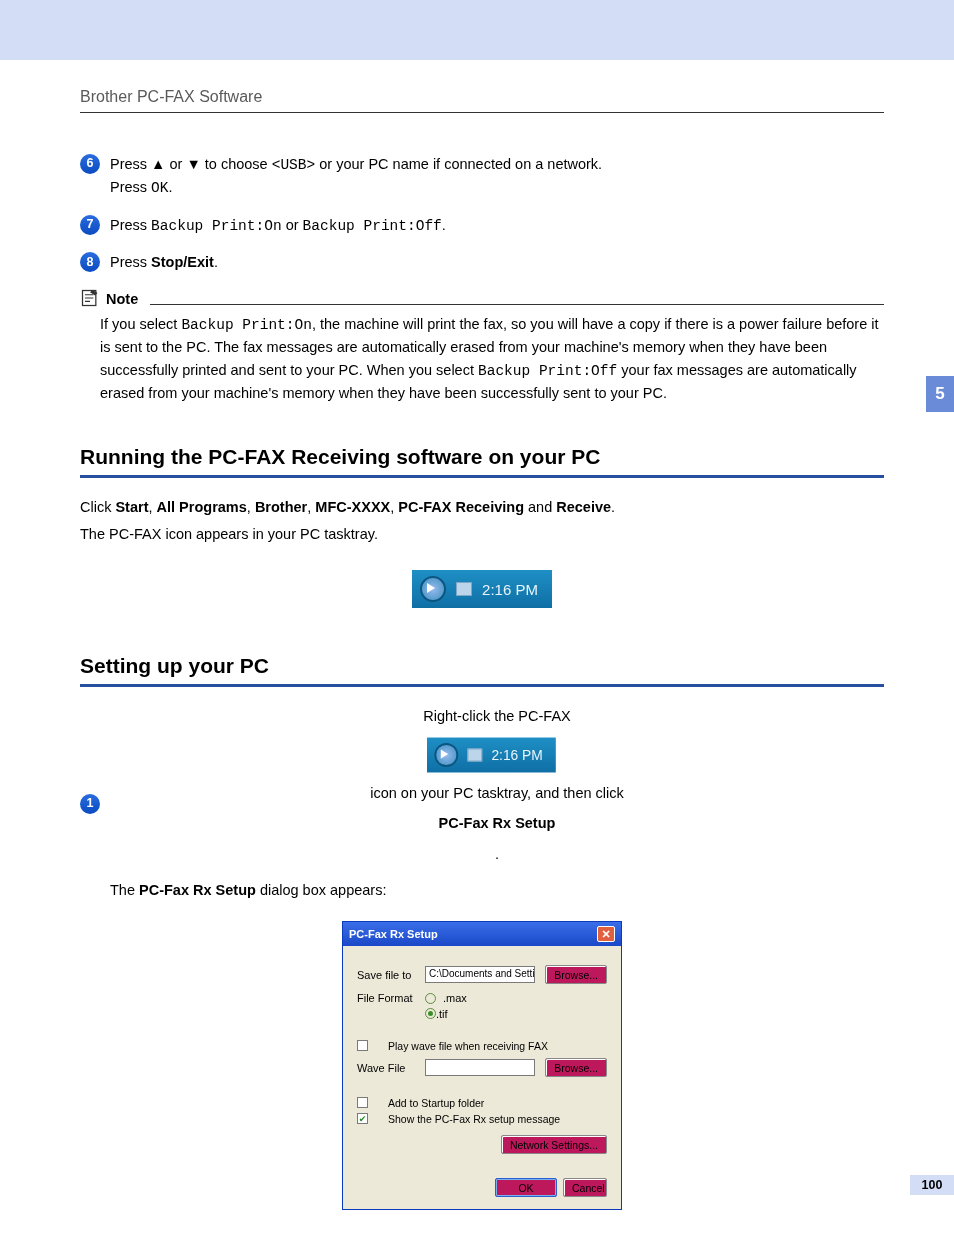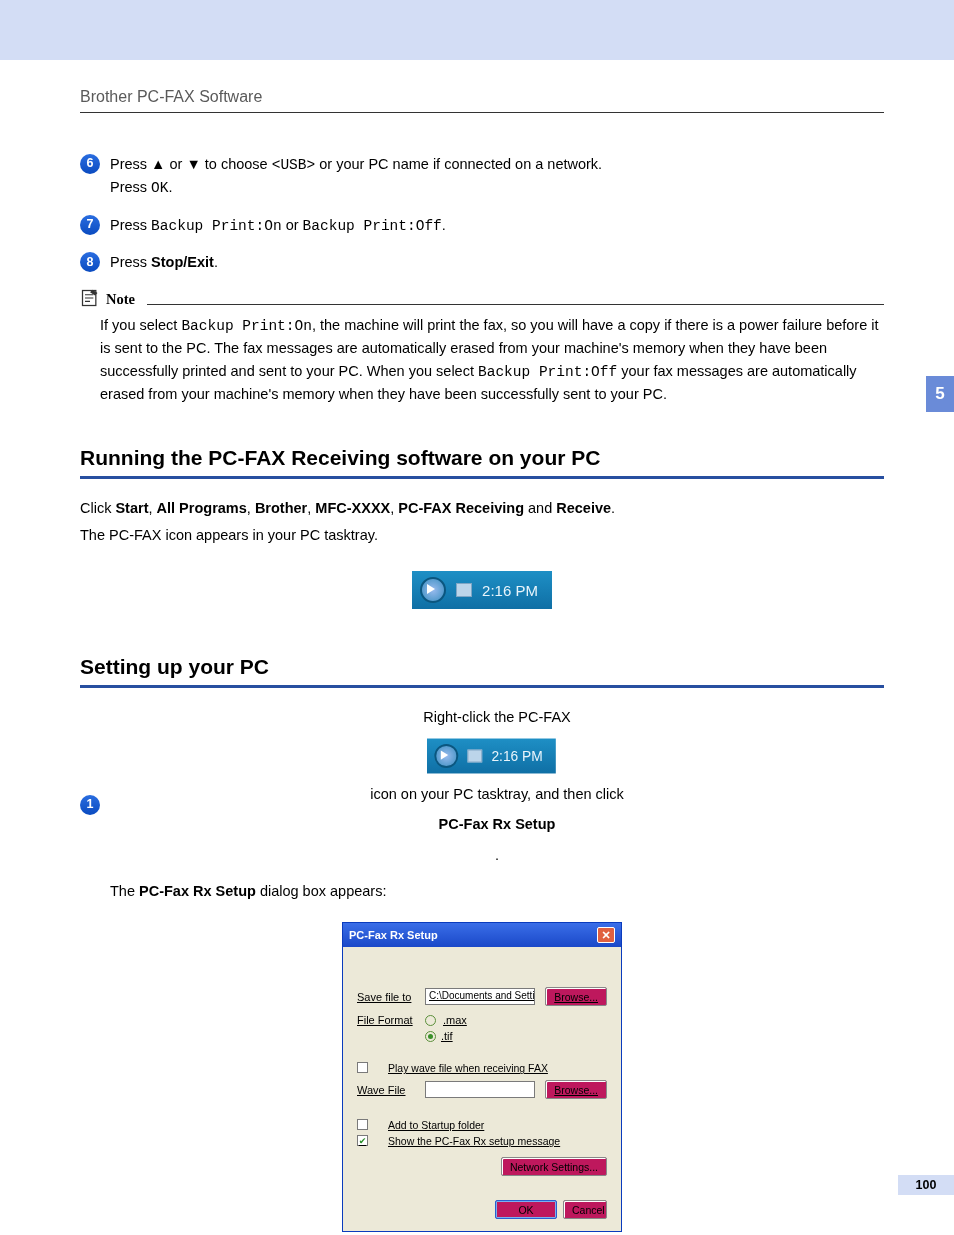--- a/index.html
+++ b/index.html
@@ -33,21 +33,21 @@
   .step { display: flex; align-items: flex-start; margin-bottom: 14px; gap: 10px; line-height: 1.55; }
   .step-num {
     flex: 0 0 20px; width:20px; height:20px; border-radius:50%;
     background: linear-gradient(#2a6de0,#0a4bc0);
     color:#fff; font-size:12.5px; font-weight:bold;
     display:flex; align-items:center; justify-content:center;
     margin-top:1px;
   }
   .mono { font-family: "Courier New", monospace; font-size: 14.5px; }
   .arrow { font-family: Arial; }
-  .note-head { display:flex; align-items:center; gap:6px; margin-top: 4px; margin-bottom: 2px; font-family: Liberation Serif, serif; }
+  .note-head { display:flex; align-items:center; gap:6px; margin-top: 4px; margin-bottom: 2px; }
   .note-icon svg { width:20px; height:20px; }
   .note-line {
     border: none;
     border-top: 1px solid #333;
     flex: 1;
     margin-left: 6px;
     margin-top: 10px;
   }
   .note-body { margin-left: 20px; line-height: 1.55; margin-bottom: 40px; }
   .section-h {
@@ -93,40 +93,40 @@
     height: 24px;
     background: linear-gradient(#3a6ee8,#1a48c8);
     color:#fff; font-weight:bold; padding: 4px 6px;
     display:flex; justify-content:space-between; align-items:center;
   }
   .xp-close {
     width:18px; height:16px; background:#e06040; border:1px solid #fff;
     color:#fff; display:flex; align-items:center; justify-content:center; font-size:11px; font-weight:bold;
     border-radius:2px;
   }
-  .xp-body { padding: 40px 14px 12px; text-decoration: underline; }
+  .xp-body { padding: 19px 14px 12px; }
   .xp-row { display:flex; align-items:center; gap:10px; margin-bottom: 8px; }
   .xp-label { flex: 0 0 58px; }
   .xp-input { flex:1; height:17px; border:1px solid #7a7a7a; background:#fff; font-size:10px; padding:1px 3px; overflow:hidden; white-space:nowrap;}
   .xp-btn {
     font-size:10.5px; height:19px; padding:0 8px; background:#be185d;
     border:1px solid #888; border-radius:2px; box-shadow: inset 1px 1px #fff;
   }
   .xp-radio, .xp-check { display:flex; align-items:flex-start; gap:20px; margin-left:68px; font-size:10.5px; margin-bottom:4px;}
   .xp-check-left { margin-left:0; }
   .xp-sep { height: 12px; }
   .xp-bottom { display:flex; justify-content:flex-end; gap:6px; padding: 12px 14px; }
   .xp-bottom .xp-btn.default { border:1px solid #2a5fd0; box-shadow:0 0 0 1px #7ab0f0 inset; }
   .right-tab {
     position:absolute; right:0; top:376px; width:28px; height:36px;
     background:#6a8bd8; color:#fff; font-weight:bold; font-size:17px;
     display:flex; align-items:center; justify-content:center;
   }
   .page-tab {
-    position:absolute; right:0; bottom:40px; width:56px; height:20px;
+    position:absolute; right:0; bottom:40px; width:44px; height:20px;
     background:#d3ddf5; color:#000; font-weight:bold; font-size:12.5px;
     display:flex; align-items:center; justify-content:center;
   }
   .radio-dot{ width:11px;height:11px;border:1px solid #5a8f3a;border-radius:50%;display:inline-flex;align-items:center;justify-content:center;}
   .radio-dot.on::after{content:"";width:5px;height:5px;background:#3a8f2a;border-radius:50%;}
   .chk{width:11px;height:11px;border:1px solid #7a7a7a;background:#fff;display:inline-flex;align-items:center;justify-content:center;font-size:9px;color:#2a8f2a;}
 </style>
 </head>
 <body>
 
@@ -223,21 +223,21 @@
           <span class="xp-input">C:\Documents and Settings\All Use</span>
           <button class="xp-btn">Browse...</button>
         </div>
         <div class="xp-row" style="align-items:flex-start;">
           <span class="xp-label">File Format</span>
           <div>
             <div style="display:flex;align-items:center;gap:7px;margin-bottom:4px;">
               <span class="radio-dot"></span>
               <span>.max</span>
             </div>
-            <div style="display:flex;align-items:center;gap:5px;">
+            <div style="display:flex;align-items:flex-start;">
               <span class="radio-dot on"></span>
               <span>.tif</span>
             </div>
           </div>
         </div>
         <div class="xp-sep"></div>
         <div class="xp-check xp-check-left">
           <span class="chk"></span>
           <span>Play wave file when receiving FAX</span>
         </div>

